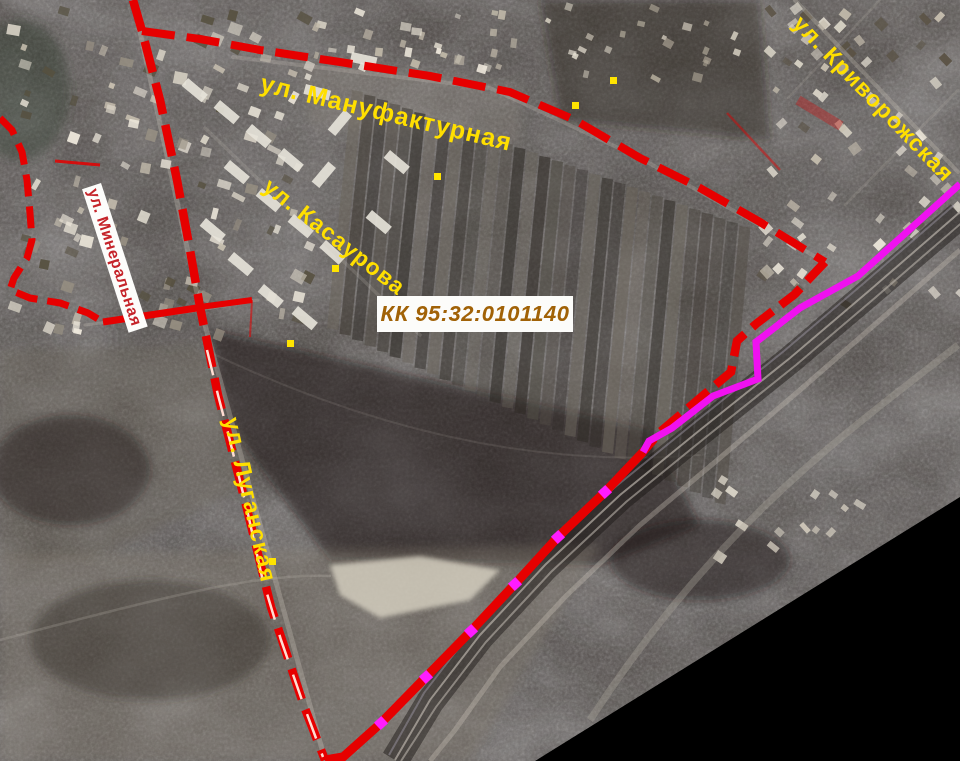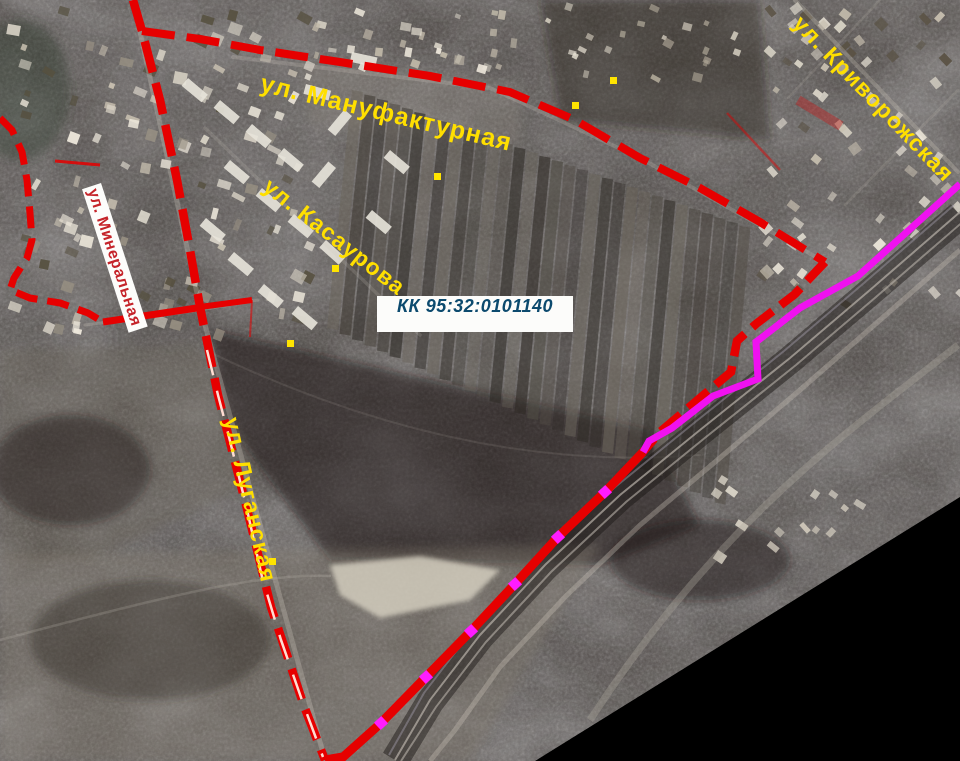--- a/index.html
+++ b/index.html
@@ -9,22 +9,22 @@
   .lbl{position:absolute;white-space:nowrap;font-weight:bold;line-height:1;
        transform-origin:left center;pointer-events:none;}
   .street-yellow{color:#ffdf00;}
   .lbl-manuf{left:261px;top:70px;font-size:25px;transform:rotate(13.5deg);letter-spacing:1px;}
   .lbl-kasa{left:266px;top:172px;font-size:23px;transform:rotate(38deg);letter-spacing:1px;}
   .lbl-krivo{left:797px;top:8px;font-size:23px;transform:rotate(46deg);letter-spacing:1px;}
   .lbl-lugan{left:231px;top:406px;font-size:23px;transform:rotate(77deg);letter-spacing:1px;}
   .lbl-miner{left:101px;top:183px;font-size:16px;transform:rotate(72deg);transform-origin:left top;
              background:#fdfdfb;color:#c5242a;padding:2px 4px 2px 3px;letter-spacing:.5px;}
   .plate{position:absolute;left:377px;top:296px;width:196px;height:36px;background:#fcfcfa;
-         display:flex;justify-content:center;
-         color:#0c4a6e;font-weight:bold;font-style:italic;font-size:18px;letter-spacing:.5px;}
+         display:flex;align-items:center;justify-content:center;
+         color:#a16207;font-weight:bold;font-style:italic;font-size:22px;letter-spacing:.5px;}
 </style>
 </head>
 <body>
 
 <div id="map">
 <svg width="960" height="761" viewBox="0 0 960 761">
   <defs>
     <filter id="coarse" x="0" y="0" width="100%" height="100%">
       <feTurbulence type="fractalNoise" baseFrequency="0.009 0.013" numOctaves="4" seed="7"></feTurbulence>
       <feColorMatrix type="saturate" values="0"></feColorMatrix>

